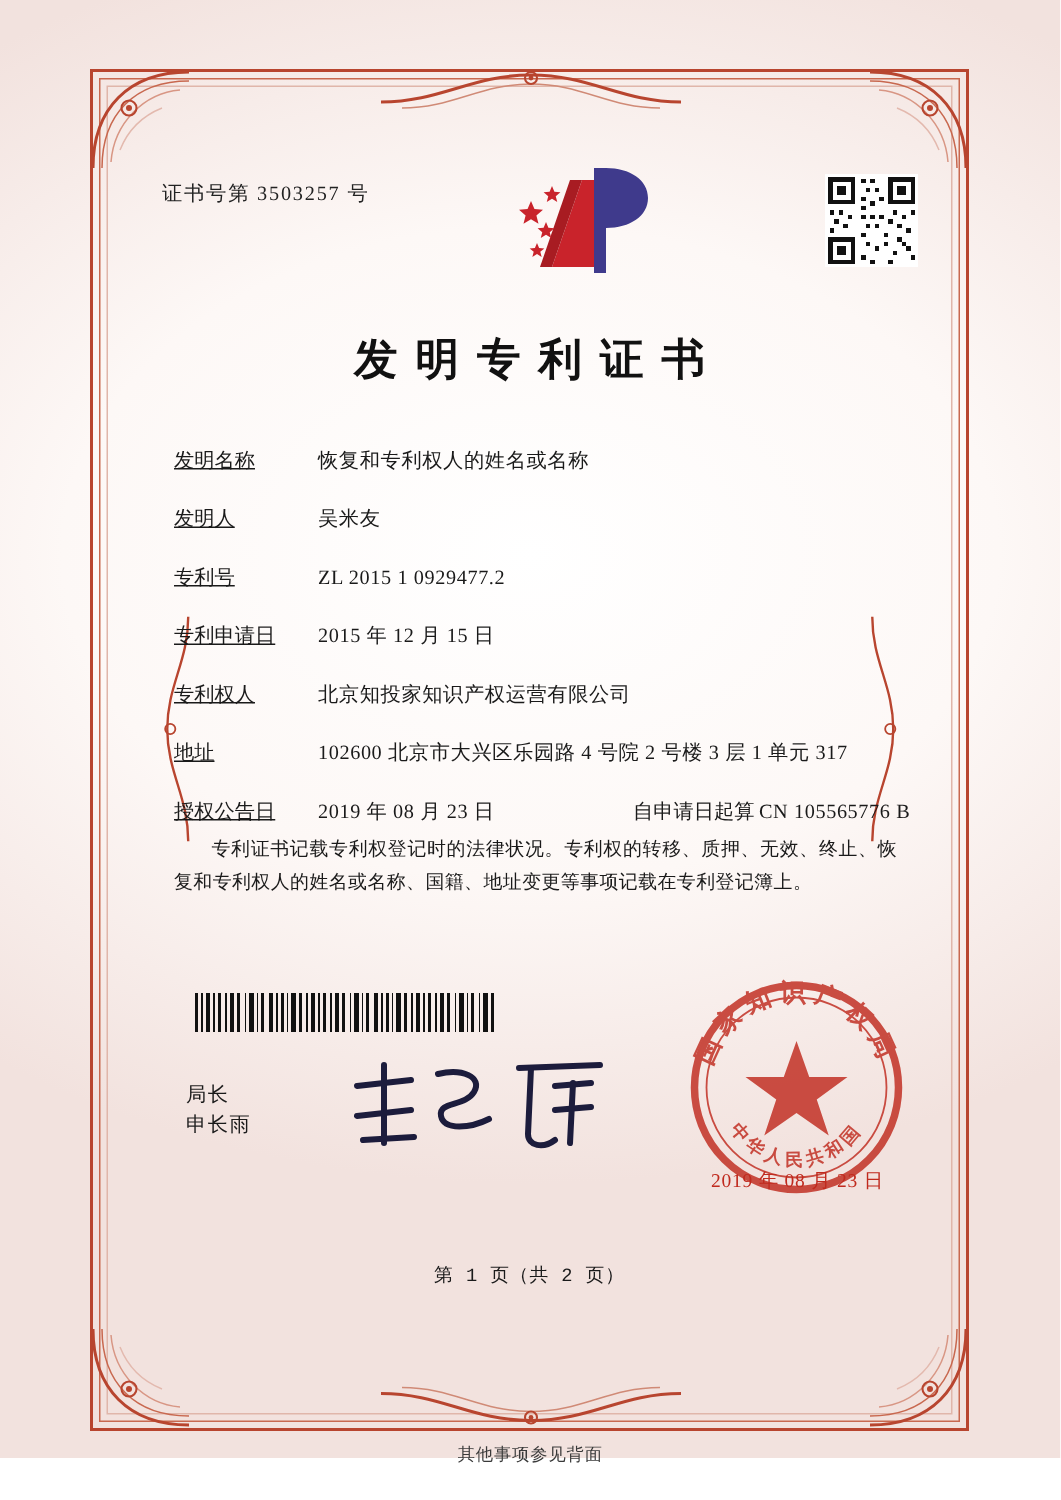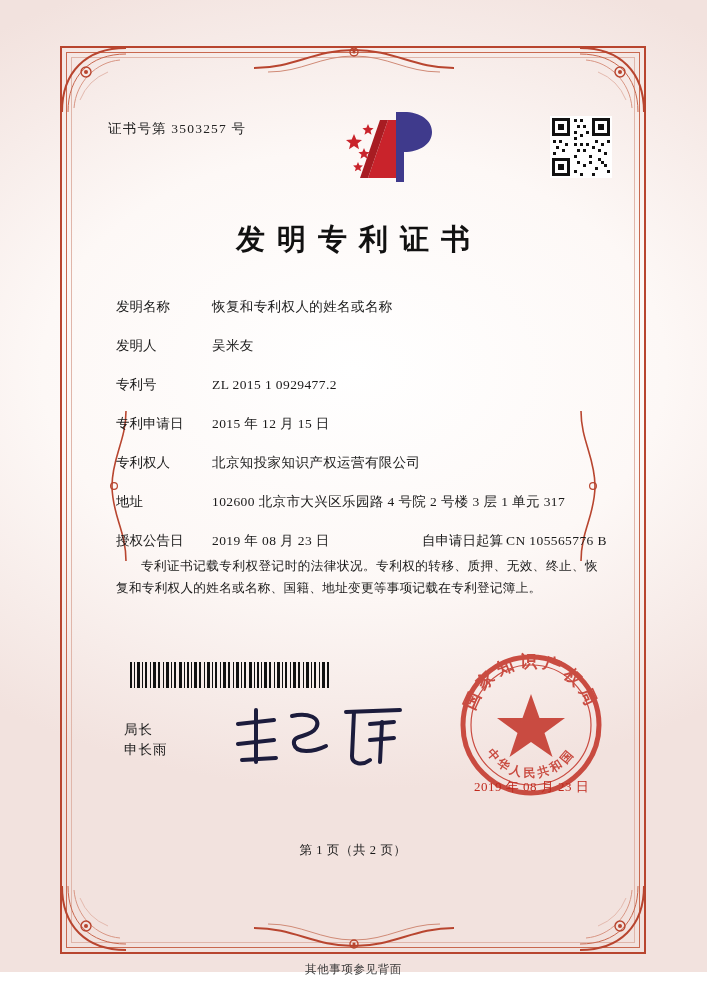--- a/index.html
+++ b/index.html
@@ -135,20 +135,21 @@
     display: flex;
     align-items: baseline;
     margin-bottom: 21px;
     white-space: nowrap;
   }
   .field-label {
     width: 96px;
     flex: 0 0 96px;
     letter-spacing: 0px;
     text-align: justify;
+    text-decoration: underline;
   }
   .field-label.spread {
     display: flex;
     justify-content: space-between;
   }
   .field-value {
     flex: 1 1 auto;
     letter-spacing: 0.4px;
   }
   .field-row.pair .field-value {
@@ -211,20 +212,21 @@
     width: 180px; height: 70px;
   }
 
   .page-no {
     position: absolute;
     left: 0; top: 752px;
     width: 526px;
     text-align: center;
     font-size: 12.5px;
     letter-spacing: 0.6px;
+    font-family: Liberation Mono, monospace;
   }
 
   .footnote {
     position: absolute;
     left: 0; top: 962px;
     width: 707px;
     text-align: center;
     font-size: 11.5px;
     color: #3a3a3a;
     letter-spacing: 0.6px;

